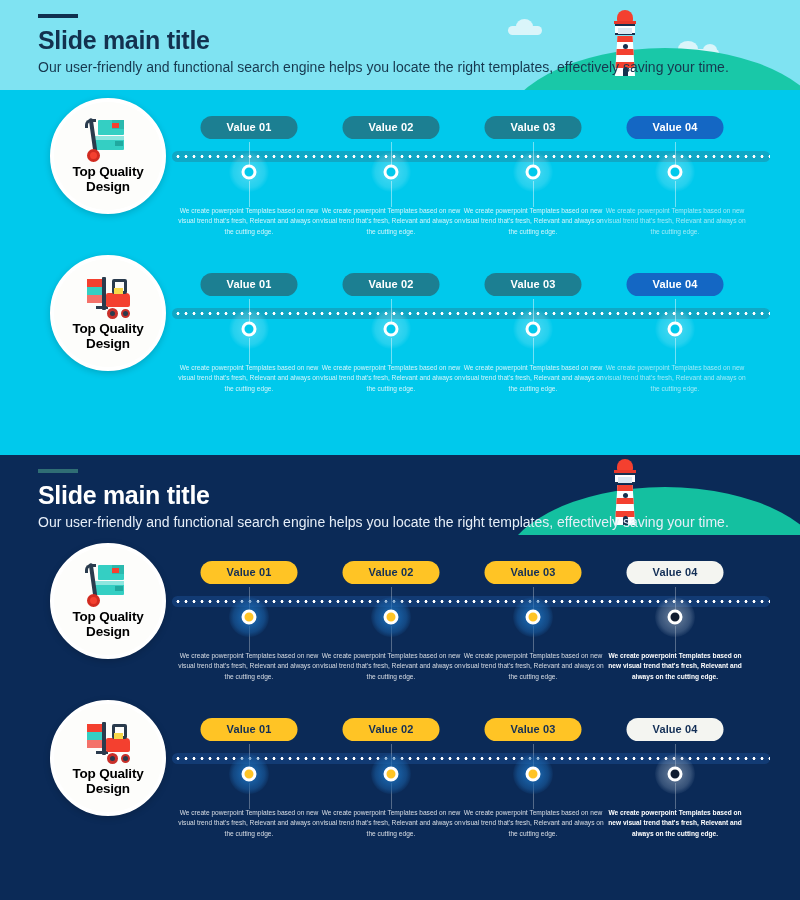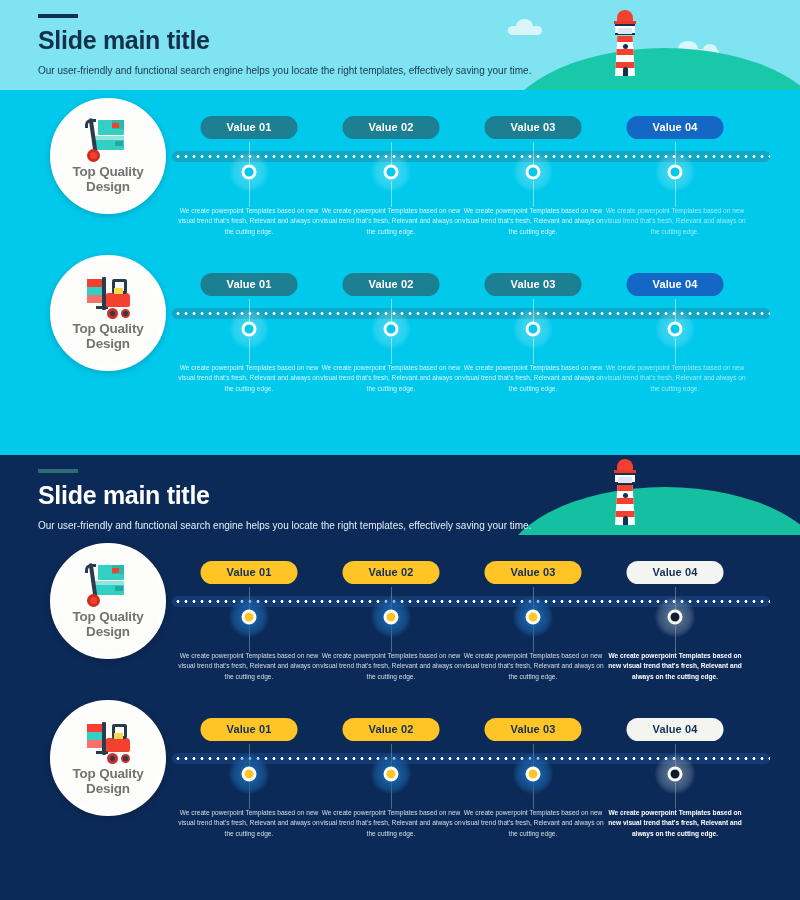--- a/index.html
+++ b/index.html
@@ -22,21 +22,21 @@
   .hdr-text { position: absolute; left: 38px; top: 14px; z-index: 5; }
   .hdr-dash { width: 40px; height: 4px; margin-bottom: 9px; }
   .dash-light { background: #10304f; }
   .dash-dark  { background: #2f6d74; }
   .hdr-title {
     font-size: 25px; font-weight: bold; letter-spacing: -0.3px;
     line-height: 1.05; white-space: nowrap;
   }
   .title-light { color: #13314f; }
   .title-dark  { color: #ffffff; }
-  .hdr-sub { font-size: 10px; margin-top: 12px; white-space: nowrap; }
+  .hdr-sub { font-size: 14px; margin-top: 6px; white-space: nowrap; }
   .sub-light { color: #17384f; }
   .sub-dark  { color: #e6eef8; }
 
   
   .scene { position: absolute; right: 0; top: 0; width: 330px; height: 100%; }
   .hill {
     position: absolute; bottom: -46px; right: -30px;
     width: 330px; height: 88px; background: #19c8a8;
     border-radius: 50% 50% 0 0 / 100% 100% 0 0;
   }
@@ -76,21 +76,21 @@
     position: absolute; left: 50px; top: 8px; width: 116px; height: 116px;
     border-radius: 50%; background: #fdfdfb;
     border: 4px solid #ffffff;
     box-shadow: 0 2px 7px rgba(0,0,0,.18);
     display: flex; flex-direction: column;
     align-items: center; justify-content: center;
   }
   .badge-inner { display:flex; flex-direction:column; align-items:center; }
   .badge-icon { width: 52px; height: 44px; position: relative; margin-bottom: 3px; }
   .badge-txt {
-    font-size: 13.5px; font-weight: bold; color: #737373;
+    font-size: 13.5px; font-weight: bold; color: #000000;
     text-align: center; line-height: 1.08; letter-spacing: -0.2px;
   }
 
   
   .ht-box1 { position:absolute; left:16px; top:2px; width:26px; height:15px; background:#34cfc3; border-radius:1px;}
   .ht-box1b{ position:absolute; left:30px; top:2px; width:12px; height:9px; background:#2bb9ae;}
   .ht-box2 { position:absolute; left:13px; top:18px; width:29px; height:14px; background:#34cfc3; border-radius:1px;}
   .ht-box2b{ position:absolute; left:13px; top:18px; width:29px; height:4px; background:#8ee6df;}
   .ht-lbl  { position:absolute; left:33px; top:23px; width:8px; height:5px; background:#20a99f;}
   .ht-tag  { position:absolute; left:30px; top:5px; width:7px; height:5px; background:#f4402f;}

